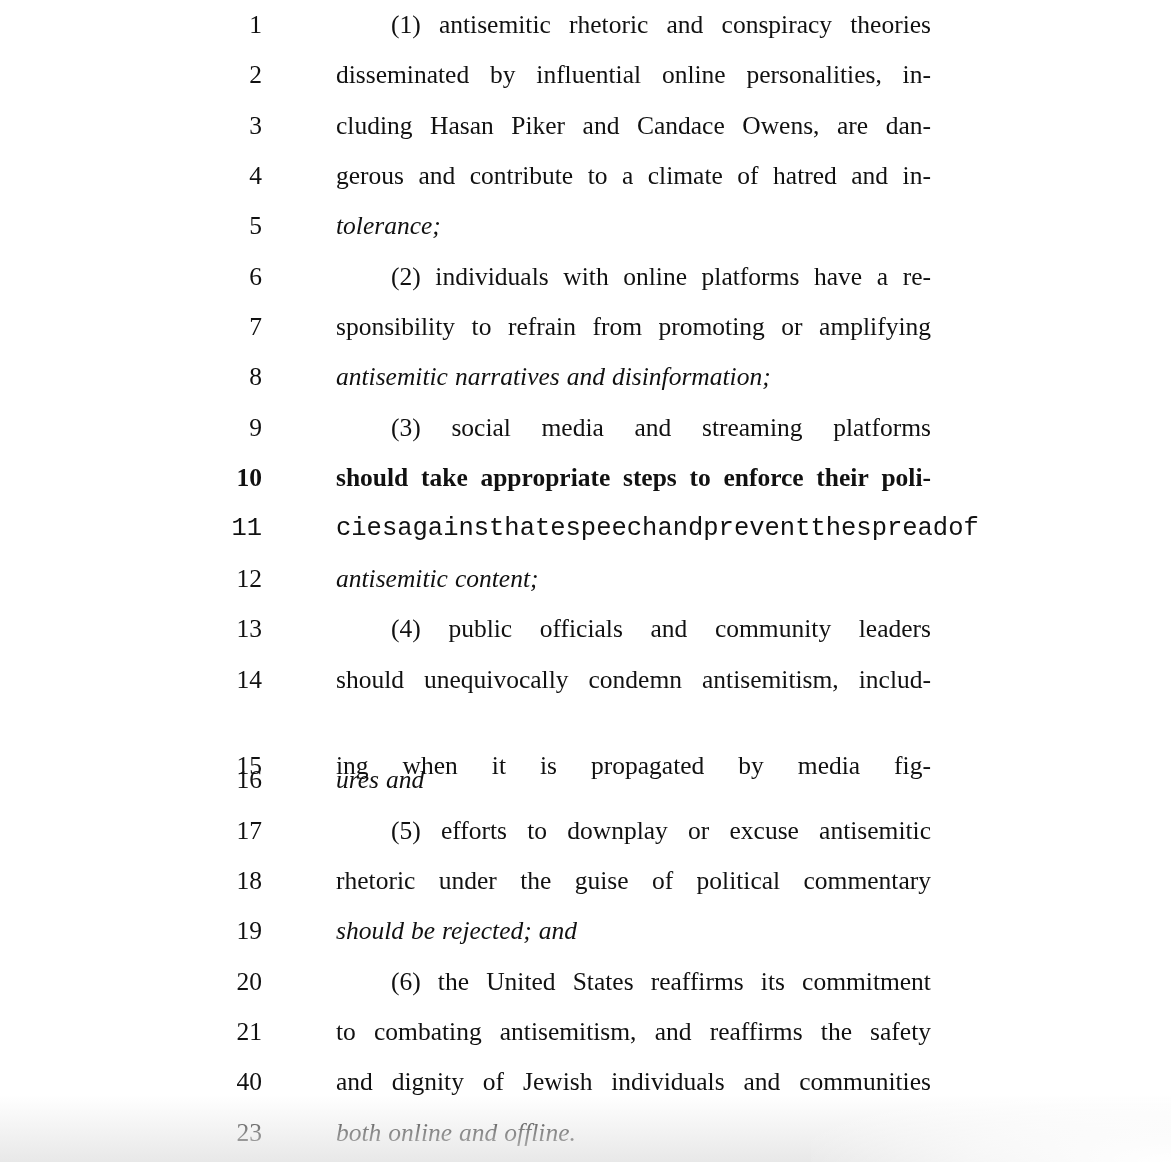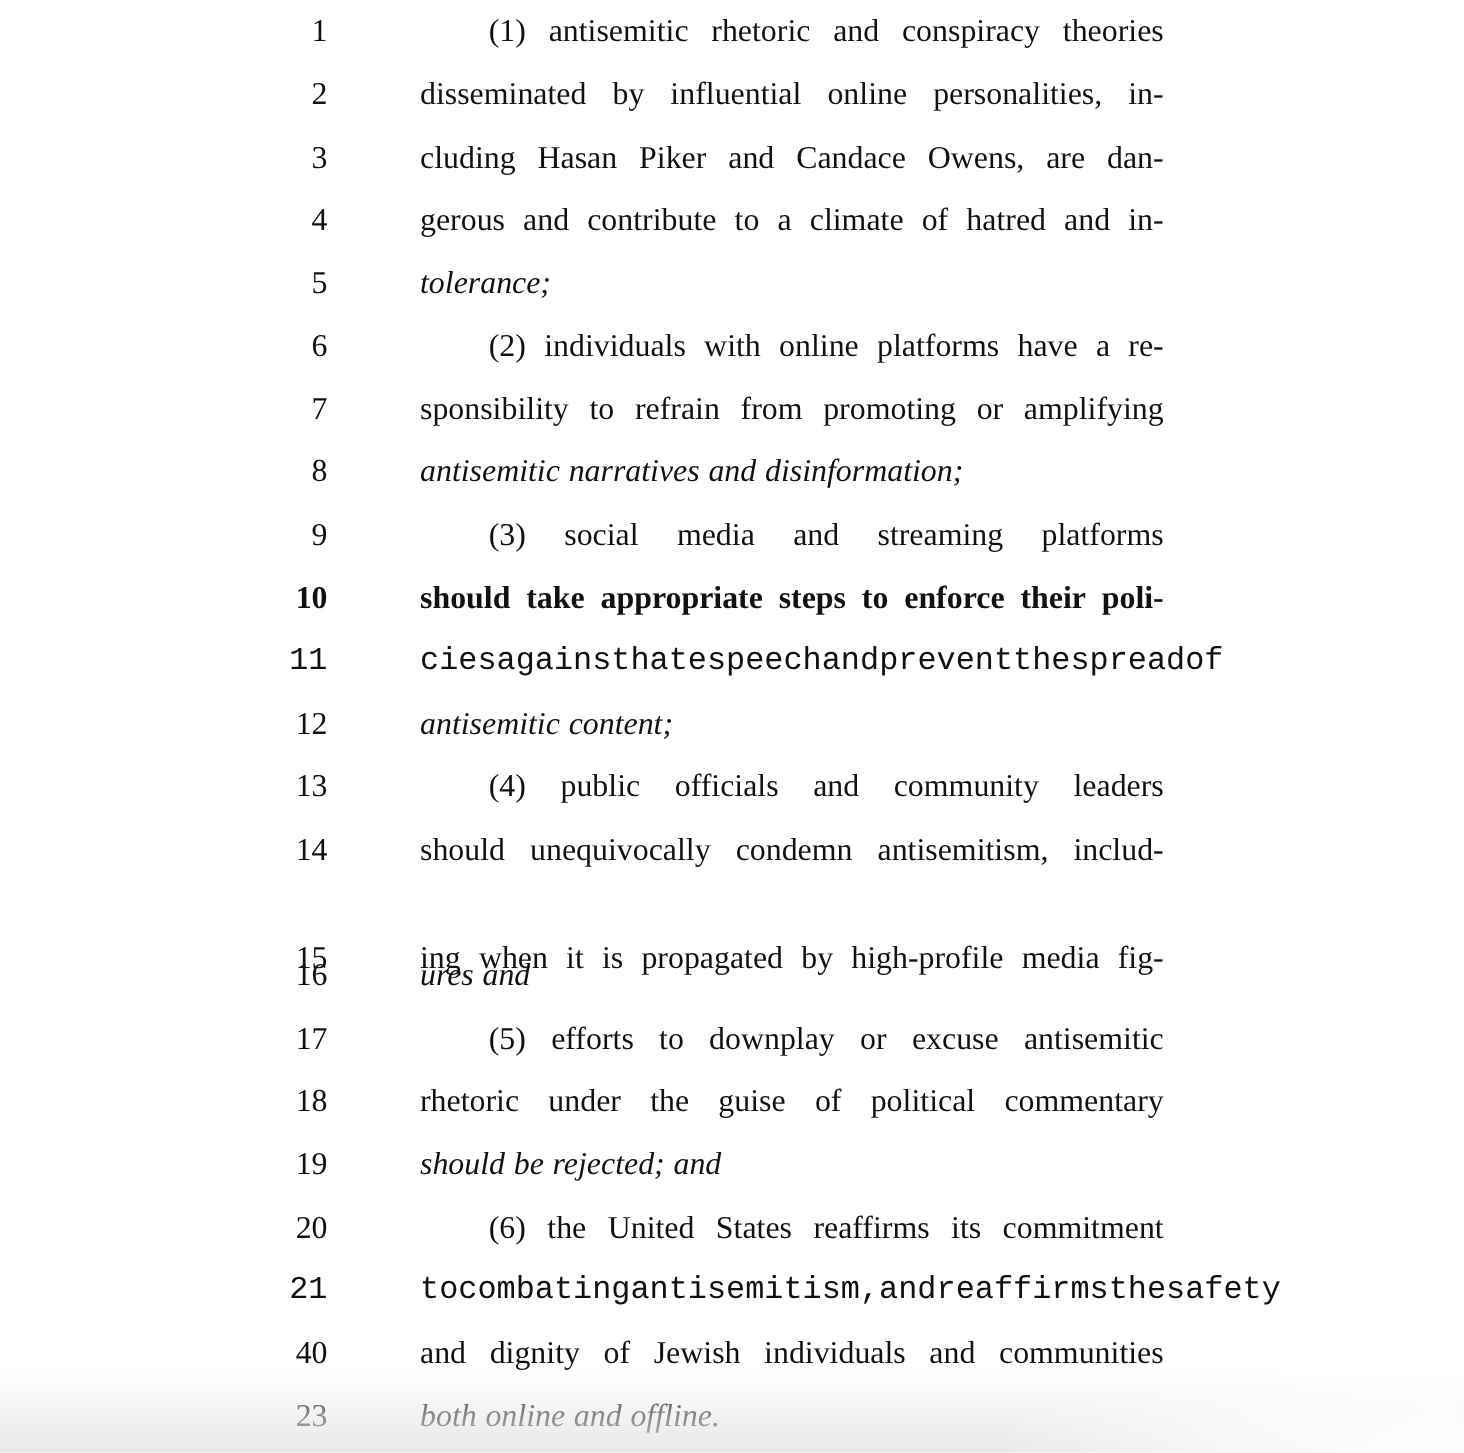--- a/index.html
+++ b/index.html
@@ -240,21 +240,20 @@
     </div>
     <div class="line" style="top: 741px;">
       <span class="num">15</span>
       <span class="text">
         <span class="w">ing</span>
         <span class="w">when</span>
         <span class="w">it</span>
         <span class="w">is</span>
         <span class="w">propagated</span>
         <span class="w">by</span>
-        <span class="w">high-profile</span>
         <span class="w">media</span>
         <span class="w">fig-</span>
       </span>
     </div>
     <div class="line" style="top: 755.25px;">
       <span class="num">16</span>
       <span class="text last">
         <span class="w">ures</span>
         <span class="w">and</span>
       </span>
@@ -297,21 +296,21 @@
       <span class="text first">
         <span class="w">(6)</span>
         <span class="w">the</span>
         <span class="w">United</span>
         <span class="w">States</span>
         <span class="w">reaffirms</span>
         <span class="w">its</span>
         <span class="w">commitment</span>
       </span>
     </div>
-    <div class="line" style="top: 1007px; font-family: Liberation Mono, monospace;">
+    <div class="line" style="top: 1007px;">
       <span class="num">21</span>
       <span class="text">
         <span class="w">to</span>
         <span class="w">combating</span>
         <span class="w">antisemitism,</span>
         <span class="w">and</span>
         <span class="w">reaffirms</span>
         <span class="w">the</span>
         <span class="w">safety</span>
       </span>

